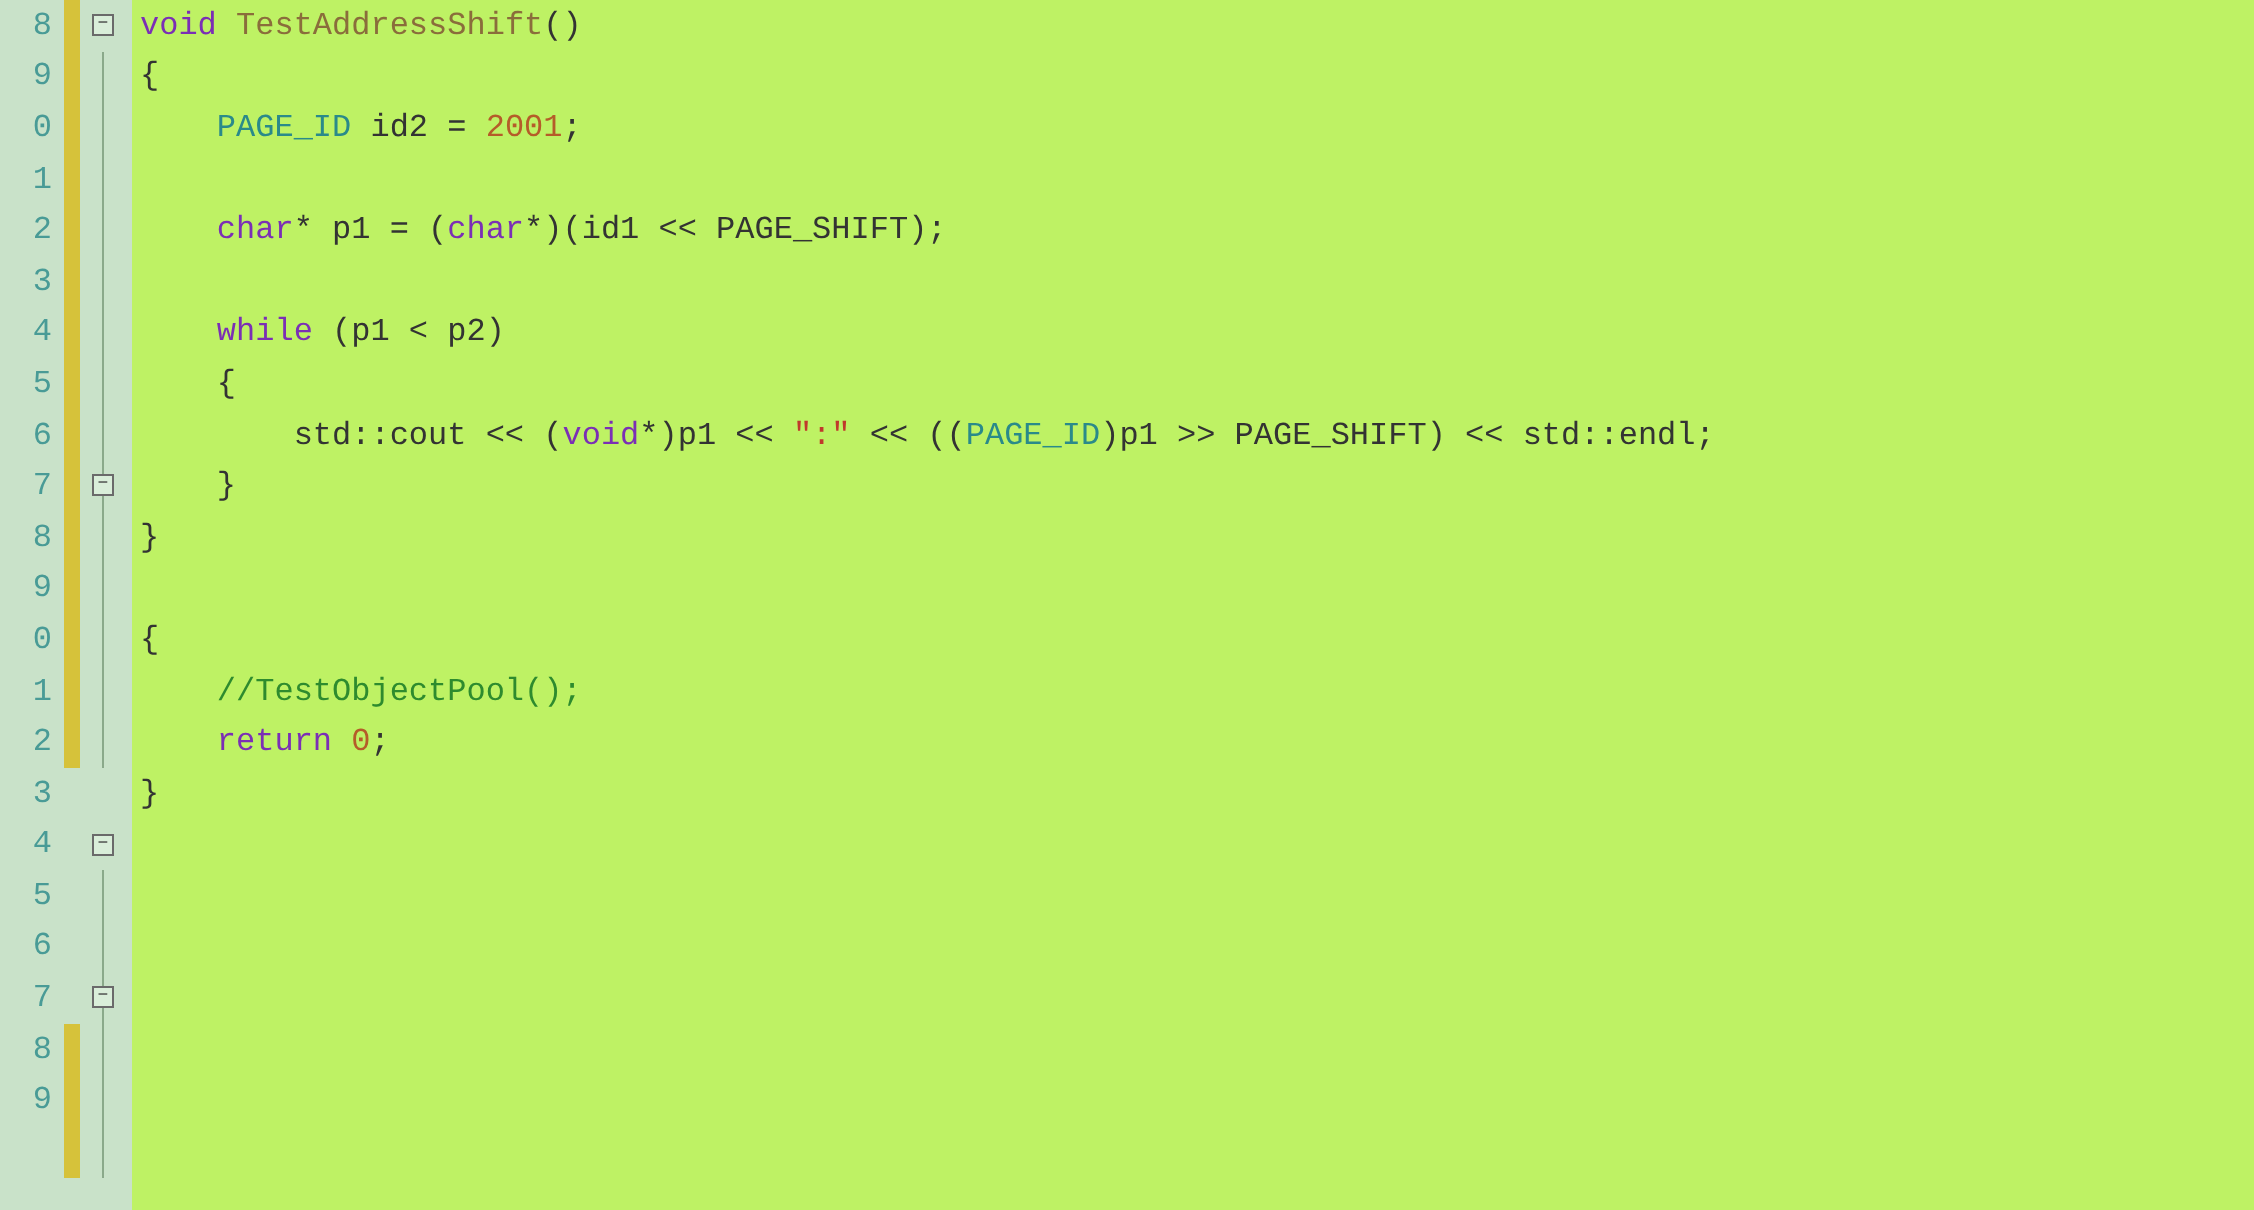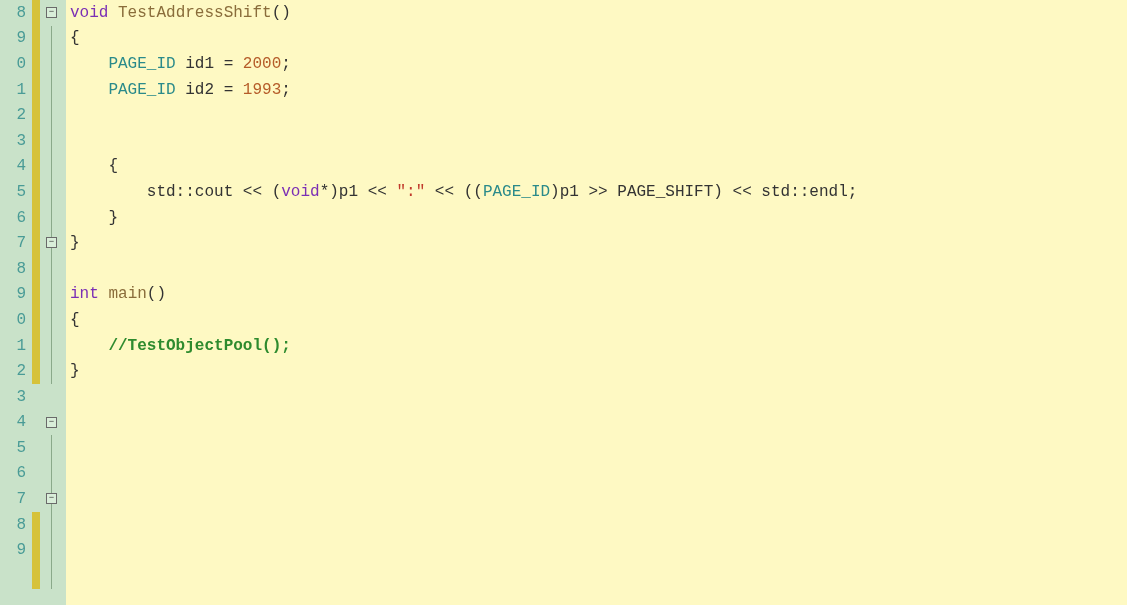--- a/index.html
+++ b/index.html
@@ -15,21 +15,21 @@
     background: #c9e2c9;
     position: relative;
   }
   .margin {
     width: 34px;
     background: #c9e2c9;
     position: relative;
   }
   .code-area {
     flex: 1;
-    background: #fef9c3;
+    background: #bef264;
     position: relative;
   }
   .line {
     height: 25.6px;
     display: flex;
     align-items: center;
     position: relative;
   }
   .margin .line {
     width: 100%;
@@ -100,21 +100,21 @@
     background: #000;
     vertical-align: middle;
     margin-left: 1px;
   }
   
   .kw   { color: #7b2fb5; }       
   .type { color: #2a8a8a; }       
   .func { color: #8a6d3b; }       
   .num  { color: #b55c29; }       
   .str  { color: #c0392b; }       
-  .cmt  { color: #2e8b2e; font-weight: bold; }       
+  .cmt  { color: #2e8b2e; }       
   .pun  { color: #333; }
   pre.codeline {
     margin: 0;
     font-family: inherit;
     font-size: inherit;
     white-space: pre;
     color: #222;
     padding-left: 4px;
   }
 </style>
@@ -300,51 +300,54 @@
     </div>
   </div>
 <div class="code-area" id="code">
     <div class="line">
       <pre class="codeline"><span class="kw">void</span><span class="pun"> </span><span class="func">TestAddressShift</span><span class="pun">()</span></pre>
     </div>
     <div class="line">
       <pre class="codeline"><span class="pun">{</span></pre>
     </div>
     <div class="line">
-      <pre class="codeline"><span class="pun">    </span><span class="type">PAGE_ID</span><span class="pun"> id1 = </span><span class="num">2000</span><span class="pun">;</span></pre>
-    </div>
-    <div class="line">
-      <pre class="codeline"><span class="pun">    </span><span class="type">PAGE_ID</span><span class="pun"> id2 = </span><span class="num">1993</span><span class="pun">;</span></pre>
+      <pre class="codeline"><span class="pun">    </span><span class="type">PAGE_ID</span><span class="pun"> id2 = </span><span class="num">2001</span><span class="pun">;</span></pre>
     </div>
     <div class="line">
       <pre class="codeline"></pre>
     </div>
     <div class="line">
+      <pre class="codeline"><span class="pun">    </span><span class="kw">char</span><span class="pun">* p1 = (</span><span class="kw">char</span><span class="pun">*)(id1 &lt;&lt; PAGE_SHIFT);</span></pre>
+    </div>
+    <div class="line">
       <pre class="codeline"></pre>
     </div>
     <div class="line">
+      <pre class="codeline"><span class="pun">    </span><span class="kw">while</span><span class="pun"> (p1 &lt; p2)</span></pre>
+    </div>
+    <div class="line">
       <pre class="codeline"><span class="pun">    {</span></pre>
     </div>
     <div class="line">
       <pre class="codeline"><span class="pun">        std::cout &lt;&lt; (</span><span class="kw">void</span><span class="pun">*)p1 &lt;&lt; </span><span class="str">":"</span><span class="pun"> &lt;&lt; ((</span><span class="type">PAGE_ID</span><span class="pun">)p1 &gt;&gt; PAGE_SHIFT) &lt;&lt; std::endl;</span></pre>
     </div>
     <div class="line">
       <pre class="codeline"><span class="pun">    }</span></pre>
     </div>
     <div class="line">
       <pre class="codeline"><span class="pun">}</span></pre>
     </div>
     <div class="line">
       <pre class="codeline"></pre>
     </div>
     <div class="line">
-      <pre class="codeline"><span class="kw">int</span><span class="pun"> </span><span class="func">main</span><span class="pun">()</span></pre>
-    </div>
-    <div class="line">
       <pre class="codeline"><span class="pun">{</span></pre>
     </div>
     <div class="line">
       <pre class="codeline"><span class="pun">    </span><span class="cmt">//TestObjectPool();</span></pre>
+    </div>
+    <div class="line">
+      <pre class="codeline"><span class="pun">    </span><span class="kw">return</span><span class="pun"> </span><span class="num">0</span><span class="pun">;</span></pre>
     </div>
     <div class="line">
       <pre class="codeline"><span class="pun">}</span></pre>
     </div>
   </div>
 
 </body></html>

